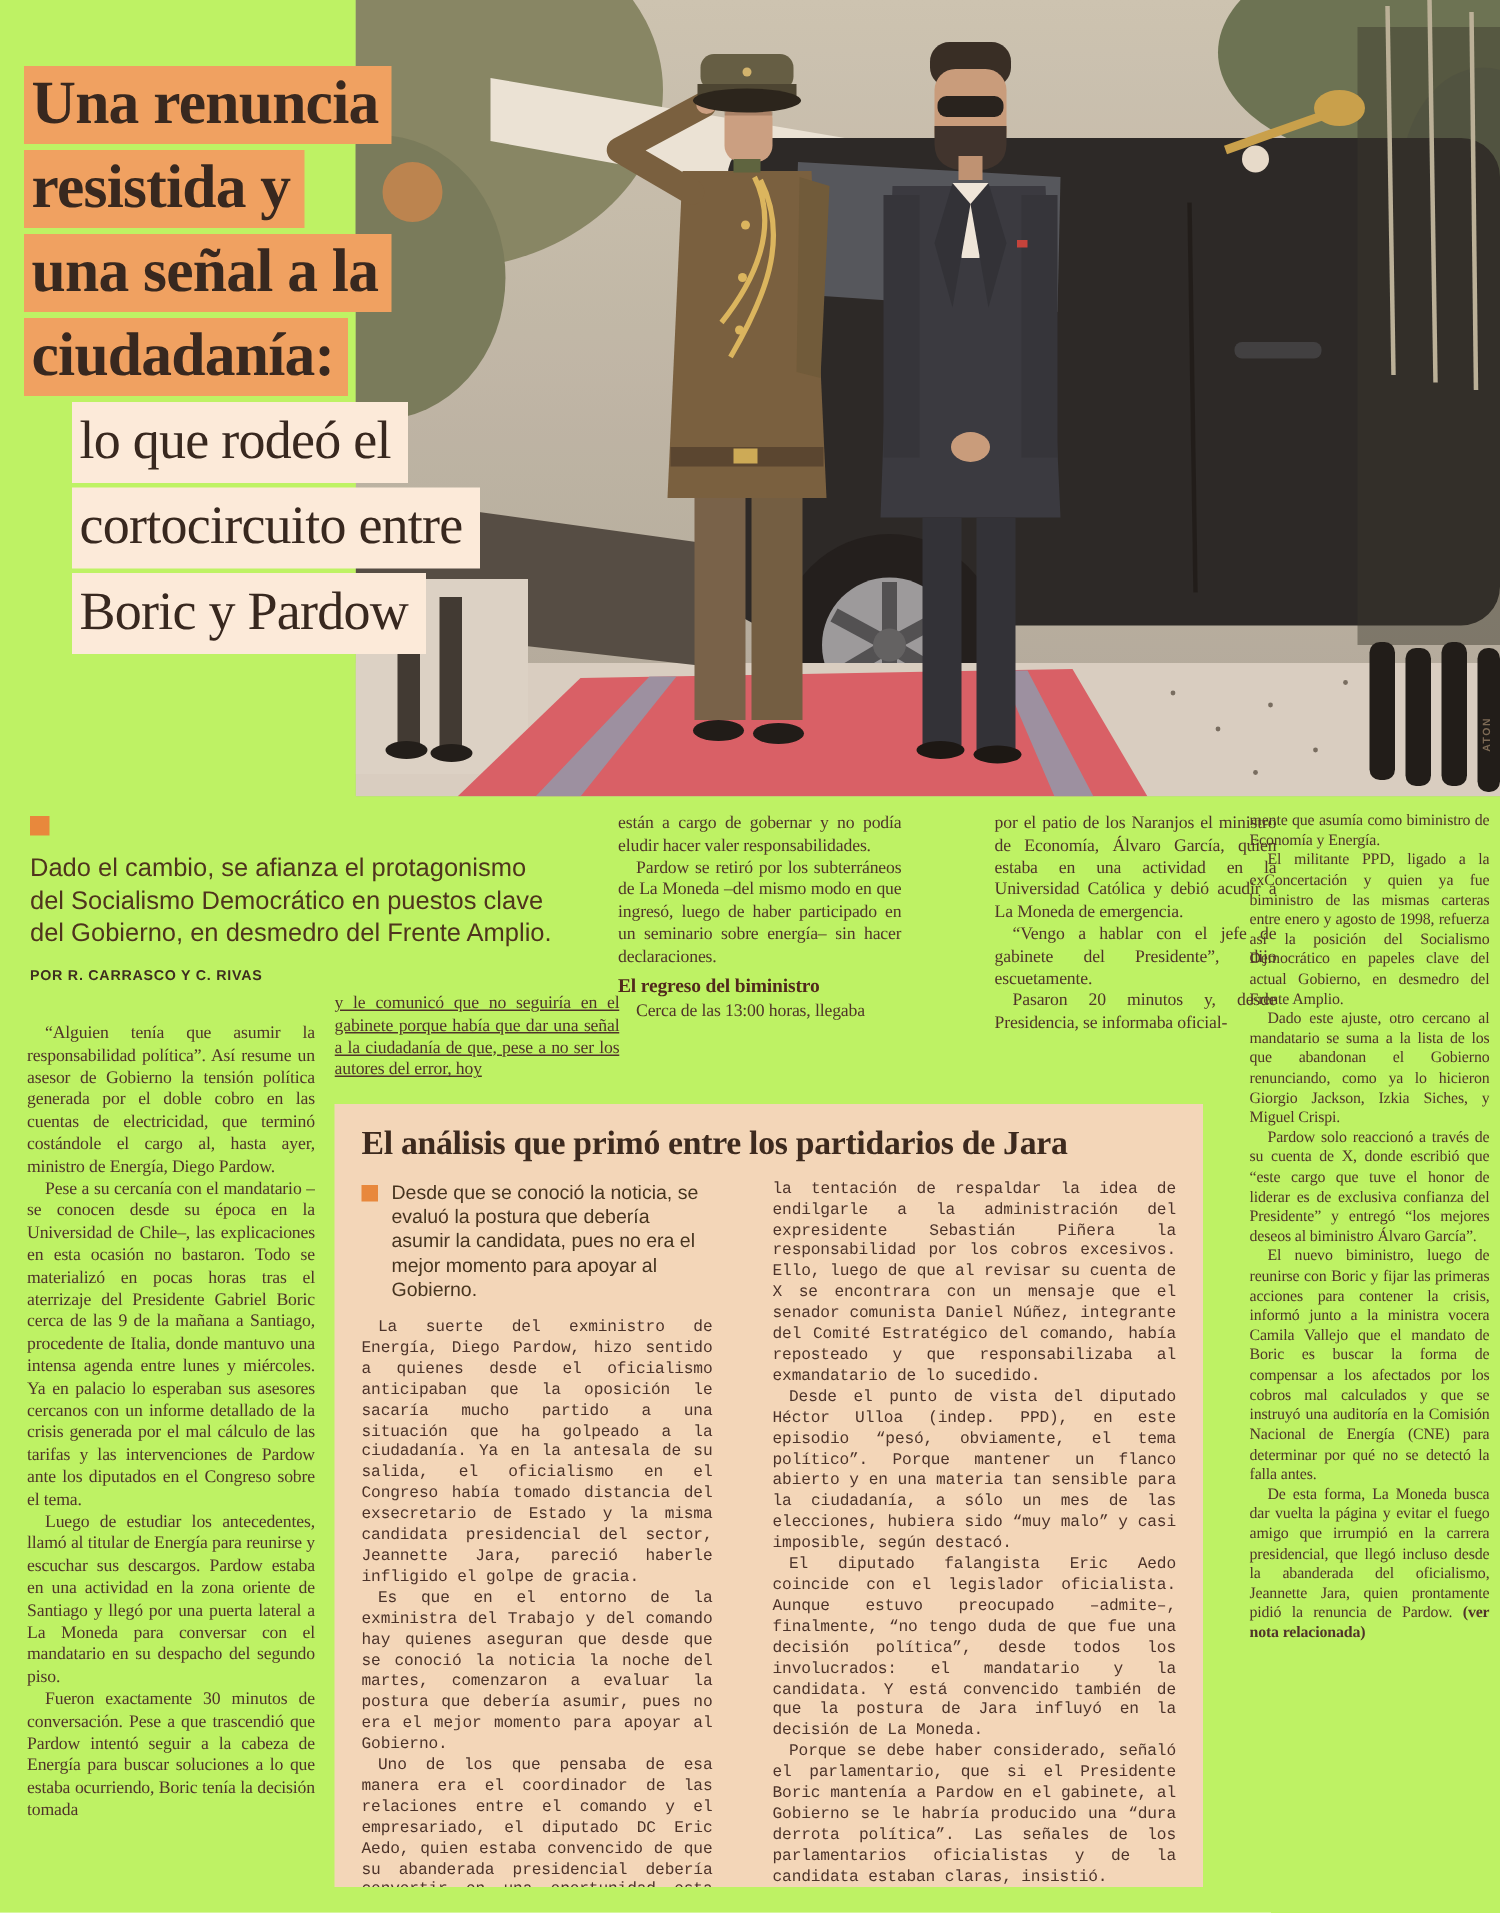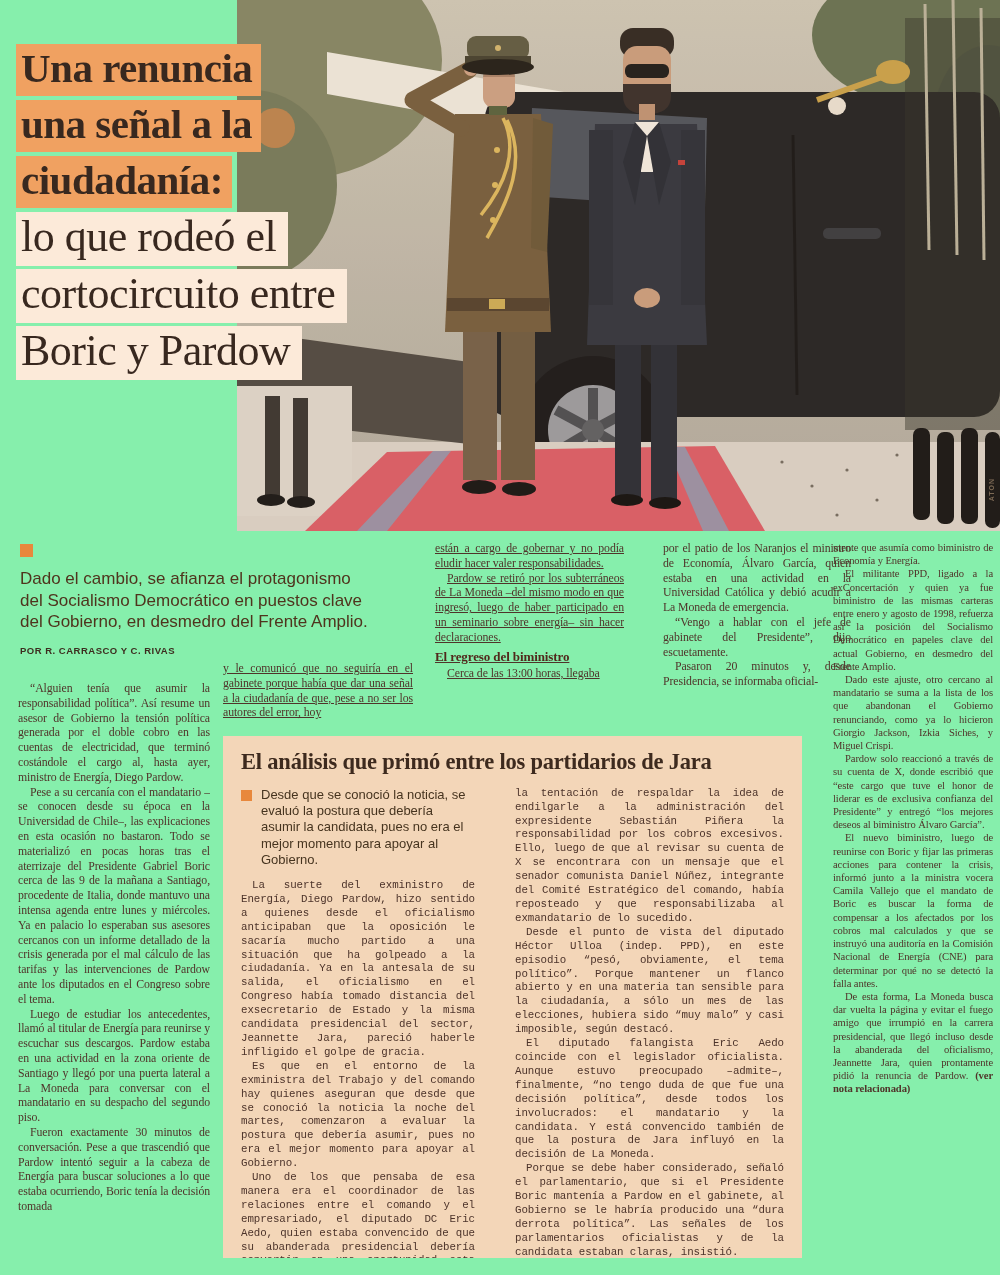--- a/index.html
+++ b/index.html
@@ -1,41 +1,41 @@
 <!DOCTYPE html>
 <html lang="es"><head>
 <meta charset="utf-8">
 <style>
   html,body{margin:0;padding:0;}
-  #page{position:relative;width:1000px;height:1275px;background:#86efac;overflow:hidden;
+  #page{position:relative;width:1000px;height:1275px;background:#bef264;overflow:hidden;
         font-family:"Liberation Serif",serif;}
   
   #photo{position:absolute;left:237px;top:0;width:763px;height:531px;overflow:hidden;z-index:1;}
   #credit{position:absolute;left:988px;top:478px;z-index:6;font:700 7px "Liberation Sans",sans-serif;
           color:#7d6a55;letter-spacing:1px;writing-mode:vertical-rl;transform:rotate(180deg);}
   
   #headline{position:absolute;left:16px;top:44px;z-index:5;color:#38281f;}
   #hl-strong div{display:table;background:#f0a161;font-weight:700;font-size:41px;line-height:45px;
                  padding:2px 9px 5px 5px;margin-bottom:4px;letter-spacing:-.5px;}
-  #hl-plain div{display:table;background:#fcead9;font-weight:400;font-size:44px;line-height:46px;
-                padding:2px 12px 6px 5px;margin-bottom:3px;letter-spacing:-.5px;}
+  #hl-plain div{display:table;background:#fcead9;font-weight:400;font-size:36px;line-height:46px;
+                padding:2px 12px 6px 5px;margin-bottom:3px;letter-spacing:-.5px;margin-left:32px;}
   
   #lede{position:absolute;left:20px;top:540px;width:352px;display:flex;gap:11px;z-index:2;flex-direction:column;}
   #lede .sq{width:13px;height:13px;background:#e8883c;margin-top:4px;flex:none;}
   #lede .t{font:400 17px/1.27 "Liberation Sans",sans-serif;color:#4f341d;}
   #byline{position:absolute;left:20px;top:645px;font:700 9.5px "Liberation Sans",sans-serif;
           letter-spacing:.5px;color:#3d2d1f;z-index:2;}
   
   .col{position:absolute;font-size:11.8px;line-height:14.8px;color:#50342a;text-align:justify;
        overflow:hidden;z-index:2;letter-spacing:-.1px;}
   .col p{margin:0;text-indent:12px;}
   .cont > p:first-child{text-indent:0;}
   #col1{left:18px;top:681px;width:192px;height:608px;}
   #col2{left:223px;top:661px;width:190px;height:92px;text-decoration:underline;}
-  #col3{left:435px;top:541px;width:189px;height:194px;text-decoration:underline;}
+  #col3{left:412px;top:541px;width:189px;height:194px;}
   #col4{left:663px;top:541px;width:188px;height:194px;}
   #col5{left:833px;top:541px;width:160px;height:706px;font-size:10.6px;line-height:13.2px;}
   .subhead{font-weight:700;font-size:13px;line-height:16px;color:#51291c;margin:4px 0 1px;
            text-align:left;text-indent:0;}
   
   #box{position:absolute;left:223px;top:736px;width:579px;height:522px;background:#f3d6b8;
        box-sizing:border-box;padding:12px 18px 10px 18px;overflow:hidden;z-index:3;}
   #box-title{font:700 22.5px/1.1 "Liberation Serif",serif;color:#3d2a1e;margin:2px 0 12px 0;
              letter-spacing:-.2px;}
   #box-cols{display:flex;gap:40px;}
@@ -176,20 +176,21 @@
         <ellipse cx="428" cy="503" rx="16" ry="6" fill="#050505"></ellipse>
       </g>
       <rect width="763" height="531" fill="#f2c29b" opacity=".1"></rect>
     </svg>
   </div>
   <div id="credit">ATON</div>
 
   <div id="headline">
     <div id="hl-strong">
         <div>Una renuncia</div>
+        <div>resistida y</div>
         <div>una señal a la</div>
         <div>ciudadanía:</div>
       </div>
     <div id="hl-plain">
         <div>lo que rodeó el</div>
         <div>cortocircuito entre</div>
         <div>Boric y Pardow</div>
       </div>
   </div>
 

